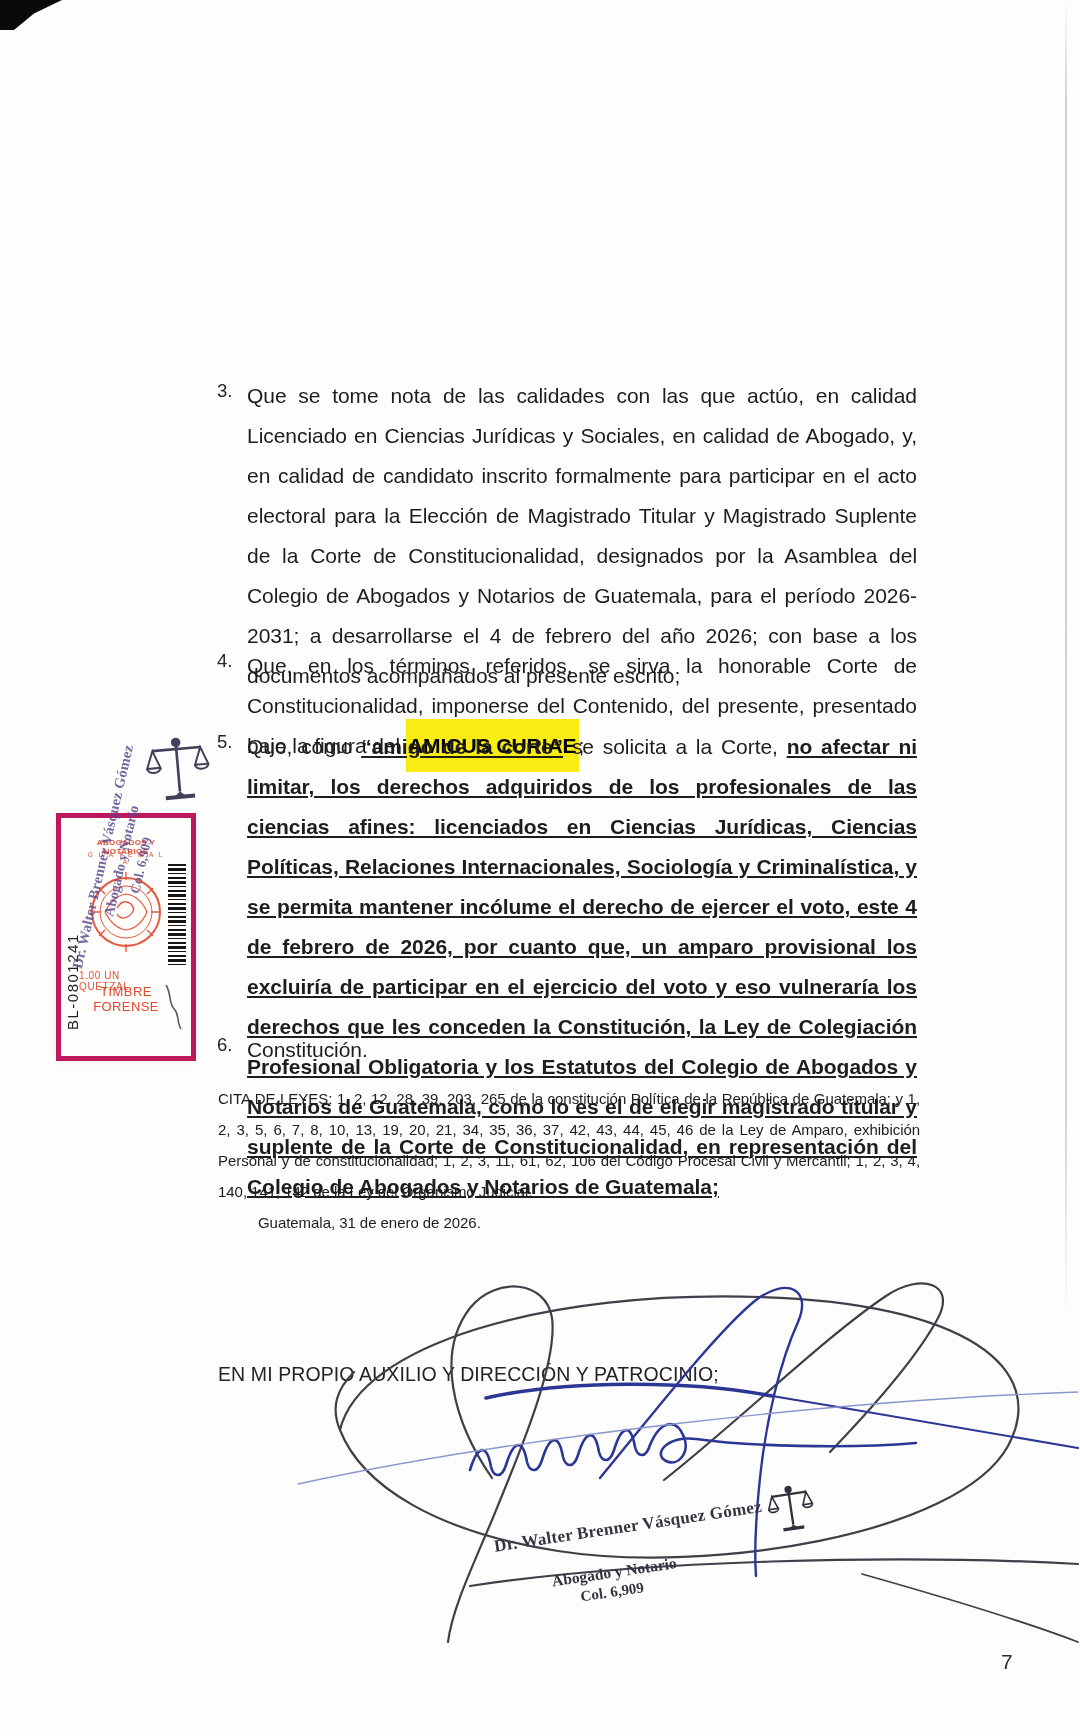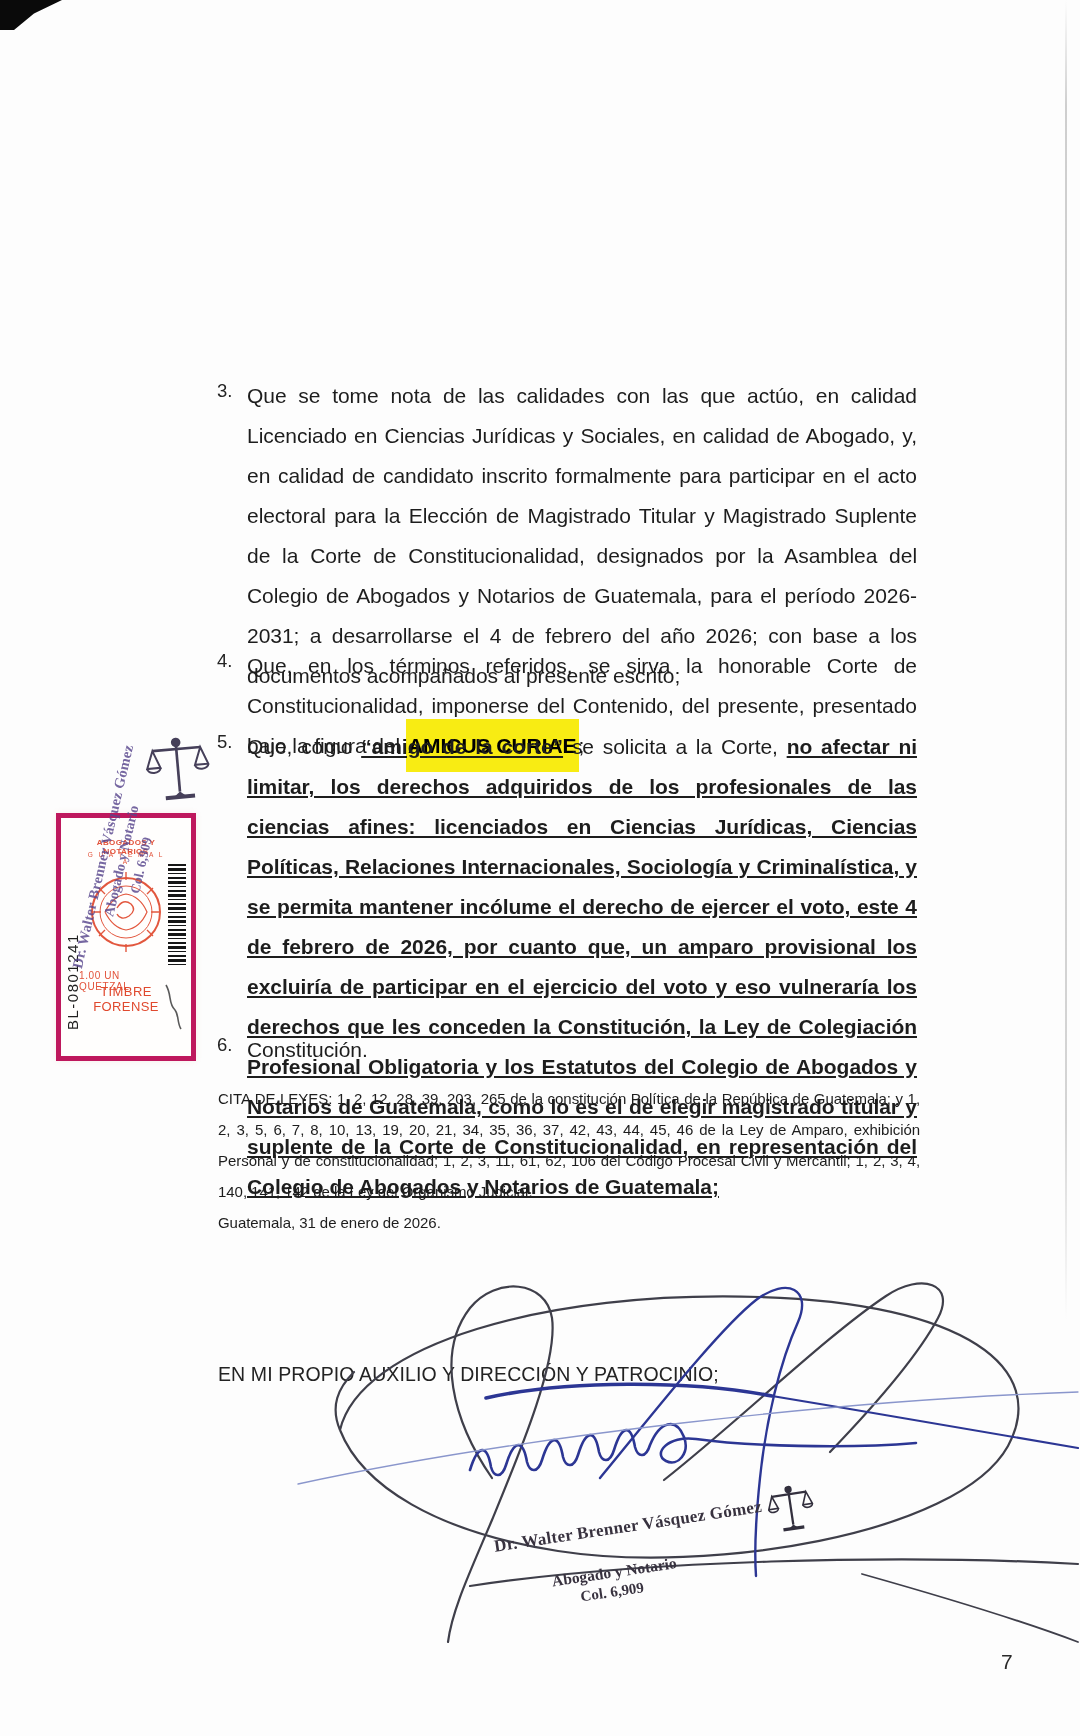--- a/index.html
+++ b/index.html
@@ -16,21 +16,21 @@
   .item .txt{flex:1;margin:0;text-align:justify;font-size:21px;line-height:40px;letter-spacing:-.05px;}
   .b{font-weight:700;text-decoration:underline;}
   .hl{background:#f8ec13;font-weight:700;padding:15px 2px;}
   #item-3{top:376px;}
   #item-4{top:646px;}
   #item-5{top:727px;}
   #item-6{top:1030px;}
   
   .cita-block{position:absolute;left:218px;top:1083px;width:702px;}
   .cita-block p{margin:0;font-size:15px;line-height:31px;text-align:justify;letter-spacing:-.05px;}
-  .cita-block .date{text-align:left;}
+  .cita-block .date{text-align:left;margin-left:40px;}
   .closing{position:absolute;left:218px;top:1363px;font-size:19.5px;letter-spacing:.1px;color:#232323;}
   .page-number{position:absolute;left:1001px;top:1650px;font-size:21px;color:#2a2a2a;}
   
   .sig{position:absolute;left:0;top:1240px;width:1080px;height:496px;pointer-events:none;}
   
   .notary-stamp{position:absolute;left:497px;top:1512px;width:330px;transform:rotate(-8.5deg);
         font-family:"Liberation Serif","DejaVu Serif",serif;color:#38323f;}
   .notary-stamp .row1{display:flex;align-items:flex-start;}
   .notary-stamp .nname{font-size:17px;font-weight:700;letter-spacing:.3px;white-space:nowrap;}
   .notary-stamp .ntitle{font-size:15.5px;font-weight:700;margin-top:2px;margin-left:52px;}

